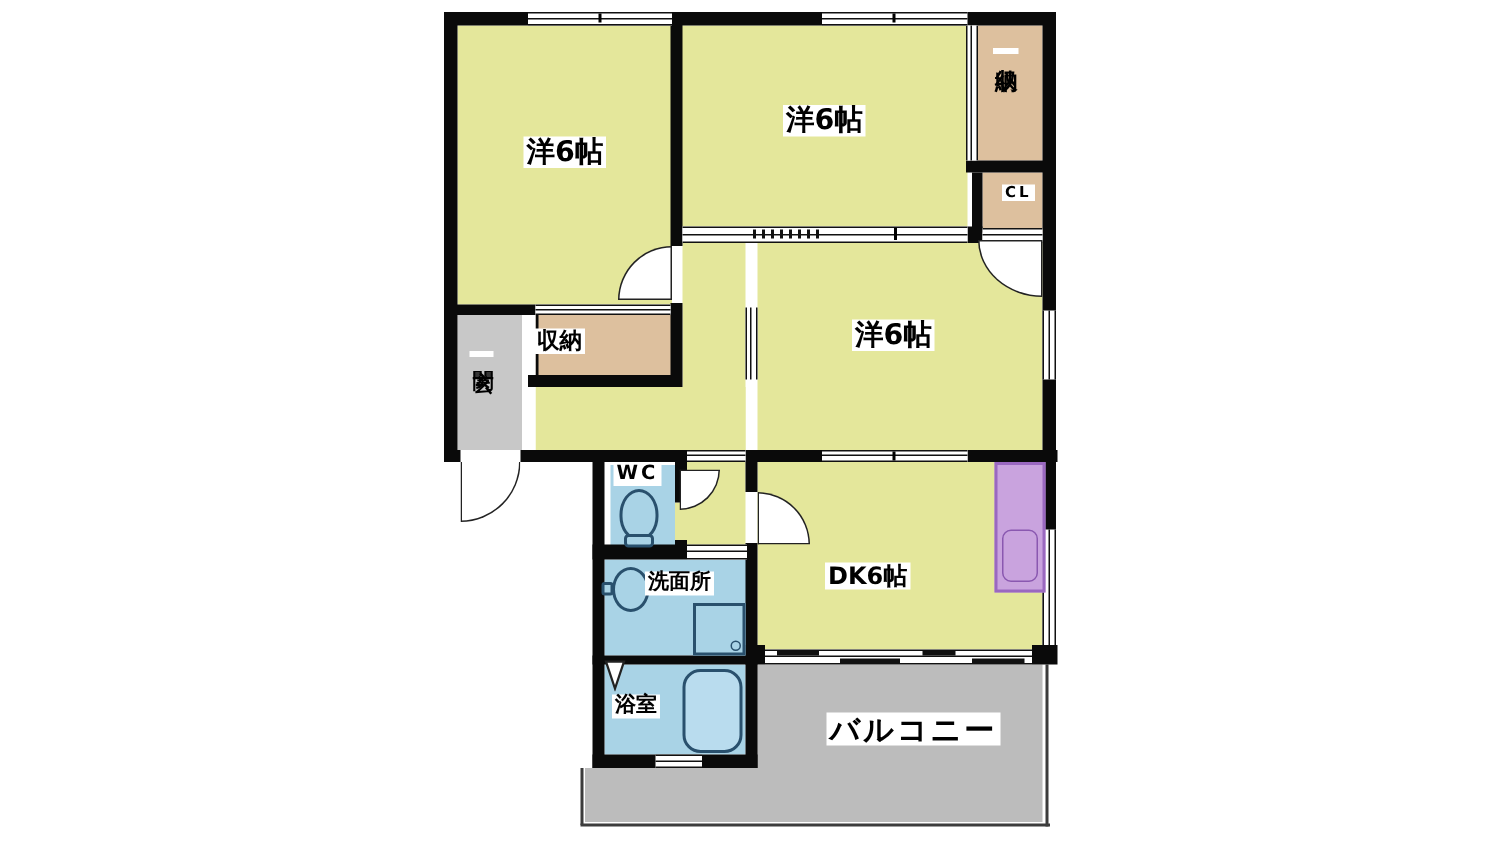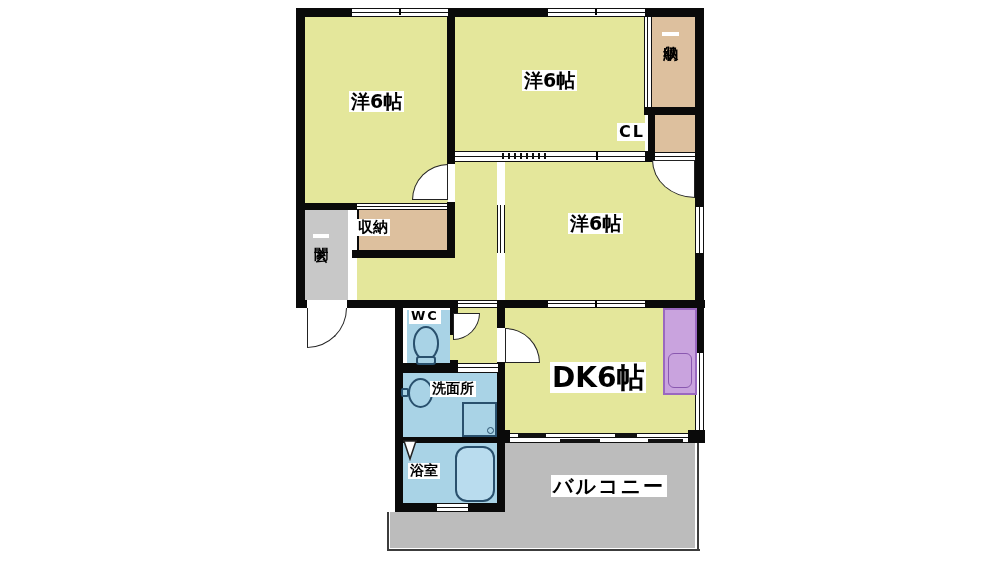--- a/index.html
+++ b/index.html
@@ -117,23 +117,23 @@
   <div class="fx" style="left:401px;top:388px;width:8px;height:9px;border-radius:2px"></div>
   <div class="fx" style="left:462px;top:402px;width:35px;height:35px"></div>
   <div class="fx" style="left:487px;top:427px;width:7px;height:7px;border-radius:50%;border-width:1.5px"></div>
   <div class="fx" style="left:455px;top:446px;width:40px;height:56px;border-radius:12px;background:#b9dcee"></div>
   <div class="fx" style="left:663px;top:308px;width:34px;height:87px;background:#c9a3de;border-color:#9a68c0"></div>
   <div class="fx" style="left:668px;top:353px;width:24px;height:35px;border-radius:6px;background:#c9a3de;border-color:#8a58b0;border-width:1.5px"></div>
 
   <div class="lbl" style="left:349px;top:91px;font-size:19px">洋6帖</div>
   <div class="lbl" style="left:522px;top:70px;font-size:19px">洋6帖</div>
   <div class="lbl vtext" style="left:662px;top:32px;font-size:15px">収納</div>
-  <div class="lbl" style="left:617px;top:123px;font-size:16px;letter-spacing:2px">CL</div>
+  <div class="lbl" style="left:668px;top:123px;font-size:10px;letter-spacing:2px">CL</div>
   <div class="lbl" style="left:568px;top:213px;font-size:19px">洋6帖</div>
   <div class="lbl" style="left:356px;top:219px;font-size:15px">収納</div>
   <div class="lbl vtext" style="left:313px;top:234px;font-size:14px">玄関</div>
   <div class="lbl" style="left:409px;top:309px;font-size:13px;letter-spacing:2px">WC</div>
   <div class="lbl" style="left:430px;top:381px;font-size:14px">洗面所</div>
-  <div class="lbl" style="left:550px;top:362px;font-size:28px">DK6帖</div>
+  <div class="lbl" style="left:550px;top:375px;font-size:16px">DK6帖</div>
   <div class="lbl" style="left:408px;top:463px;font-size:14px">浴室</div>
   <div class="lbl" style="left:551px;top:475px;font-size:20px;letter-spacing:2px">バルコニー</div>
 
 </div>
 
 </body></html>

